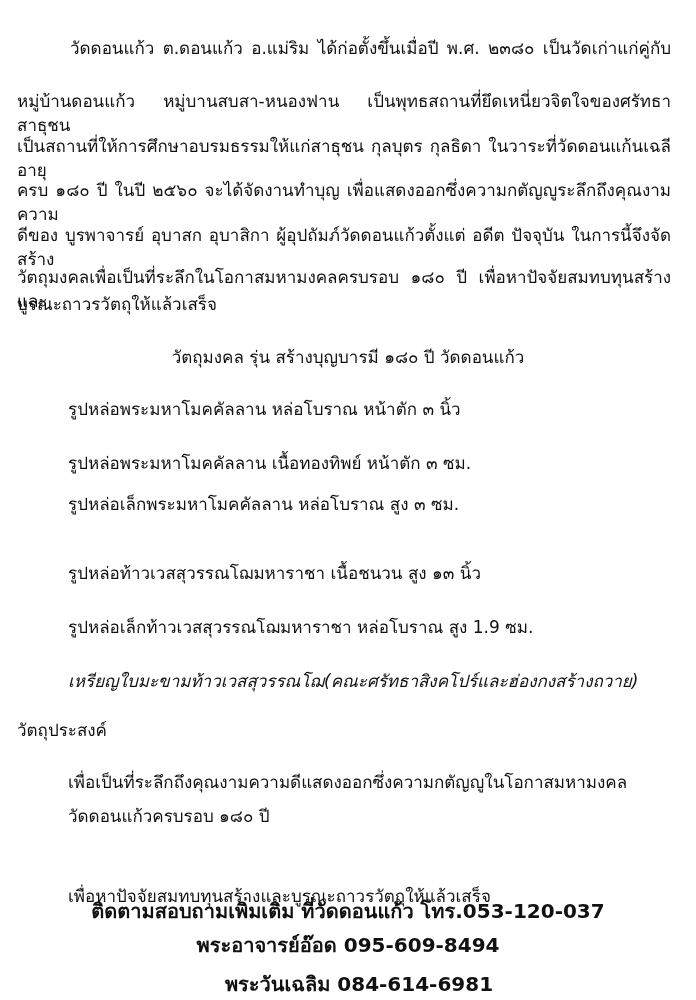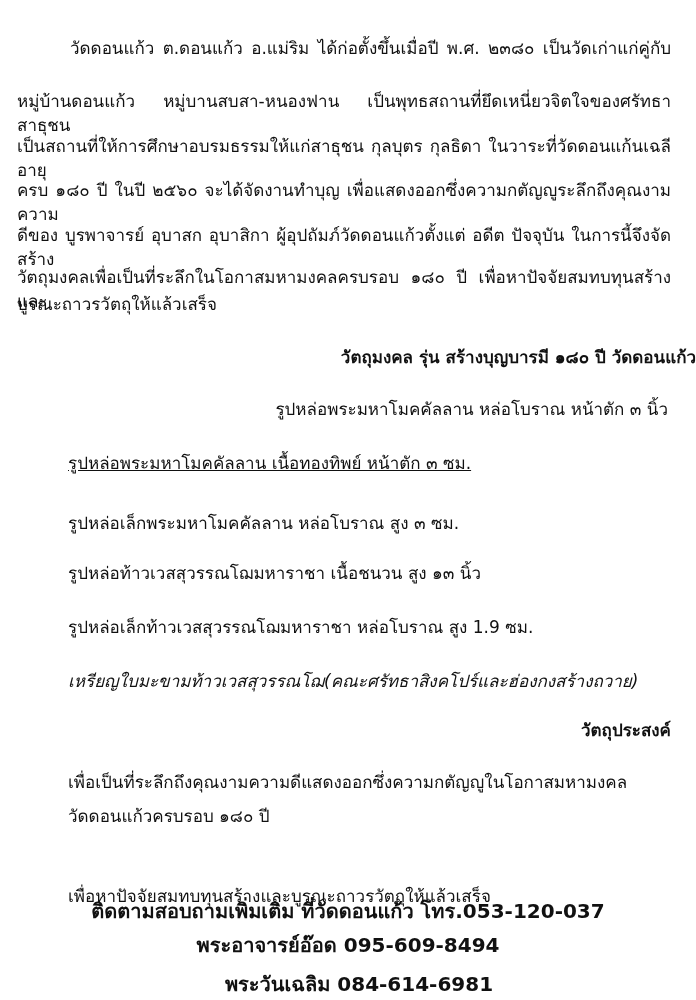--- a/index.html
+++ b/index.html
@@ -8,44 +8,44 @@
     font-family: "DejaVu Sans", sans-serif; color: #111111;
   }
   .page { position: absolute; left: 0; top: 0; width: 696px; height: 930px; }
   .line {
     position: absolute; left: 17px; width: 654px;
     font-size: 17px; line-height: 24px; white-space: nowrap;
   }
   .justify { text-align: justify; text-align-last: justify; white-space: normal; }
   .indent { left: 70px; width: 601px; }
   .center { left: 0; width: 696px; text-align: center; }
-  .bold { font-weight: bold; text-align: right; }
+  .bold { font-weight: normal; }
   .item { left: 68px; width: 600px; }
   .contact { font-family: "DejaVu Sans", sans-serif; font-weight: bold; font-size: 20px; }
 </style>
 </head>
 <body>
 
 <div class="page">
 
   <div>
     <div class="line justify indent" style="top:36px;">วัดดอนแก้ว  ต.ดอนแก้ว  อ.แม่ริม  ได้ก่อตั้งขึ้นเมื่อปี  พ.ศ.  ๒๓๘๐  เป็นวัดเก่าแก่คู่กับ</div>
     <div class="line justify" style="top:89px;">หมู่บ้านดอนแก้ว   หมู่บานสบสา-หนองฟาน   เป็นพุทธสถานที่ยึดเหนี่ยวจิตใจของศรัทธาสาธุชน</div>
     <div class="line justify" style="top:134px;">เป็นสถานที่ให้การศึกษาอบรมธรรมให้แก่สาธุชน  กุลบุตร  กุลธิดา  ในวาระที่วัดดอนแก้นเฉลีอายุ</div>
     <div class="line justify" style="top:178px;">ครบ ๑๘๐ ปี ในปี ๒๕๖๐ จะได้จัดงานทำบุญ เพื่อแสดงออกซึ่งความกตัญญูระลึกถึงคุณงามความ</div>
     <div class="line justify" style="top:223px;">ดีของ บูรพาจารย์ อุบาสก อุบาสิกา ผู้อุปถัมภ์วัดดอนแก้วตั้งแต่ อดีต ปัจจุบัน ในการนี้จึงจัดสร้าง</div>
     <div class="line justify" style="top:267px;font-family:Liberation Mono, monospace;">วัตถุมงคลเพื่อเป็นที่ระลึกในโอกาสมหามงคลครบรอบ  ๑๘๐  ปี  เพื่อหาปัจจัยสมทบทุนสร้างและ</div>
     <div class="line" style="top:292px;">บูรณะถาวรวัตถุให้แล้วเสร็จ</div>
   </div>
 
   <div>
     <div class="line center bold" style="top:345px;">วัตถุมงคล รุ่น สร้างบุญบารมี ๑๘๐ ปี วัดดอนแก้ว</div>
-    <div class="line item" style="top:397px;text-align:right;">รูปหล่อพระมหาโมคคัลลาน หล่อโบราณ หน้าตัก ๓ นิ้ว</div>
-    <div class="line item" style="top:451px;text-decoration:underline;">รูปหล่อพระมหาโมคคัลลาน เนื้อทองทิพย์ หน้าตัก ๓ ซม.</div>
-    <div class="line item" style="top:511px;">รูปหล่อเล็กพระมหาโมคคัลลาน หล่อโบราณ สูง ๓ ซม.</div>
+    <div class="line item" style="top:397px;">รูปหล่อพระมหาโมคคัลลาน หล่อโบราณ หน้าตัก ๓ นิ้ว</div>
+    <div class="line item" style="top:451px;">รูปหล่อพระมหาโมคคัลลาน เนื้อทองทิพย์ หน้าตัก ๓ ซม.</div>
+    <div class="line item" style="top:492px;">รูปหล่อเล็กพระมหาโมคคัลลาน หล่อโบราณ สูง ๓ ซม.</div>
     <div class="line item" style="top:561px;">รูปหล่อท้าวเวสสุวรรณโฌมหาราชา เนื้อชนวน สูง ๑๓ นิ้ว</div>
     <div class="line item" style="top:615px;">รูปหล่อเล็กท้าวเวสสุวรรณโฌมหาราชา หล่อโบราณ สูง 1.9 ซม.</div>
     <div class="line item" style="top:669px;font-style:italic;">เหรียญใบมะขามท้าวเวสสุวรรณโฌ(คณะศรัทธาสิงคโปร์และฮ่องกงสร้างถวาย)</div>
   </div>
 
   <div>
     <div class="line bold" style="top:718px;">วัตถุประสงค์</div>
     <div class="line item" style="top:770px;">เพื่อเป็นที่ระลึกถึงคุณงามความดีแสดงออกซึ่งความกตัญญูในโอกาสมหามงคล</div>
     <div class="line item" style="top:804px;">วัดดอนแก้วครบรอบ ๑๘๐ ปี</div>
     <div class="line item" style="top:884px;">เพื่อหาปัจจัยสมทบทุนสร้างและบูรณะถาวรวัตถุให้แล้วเสร็จ</div>

